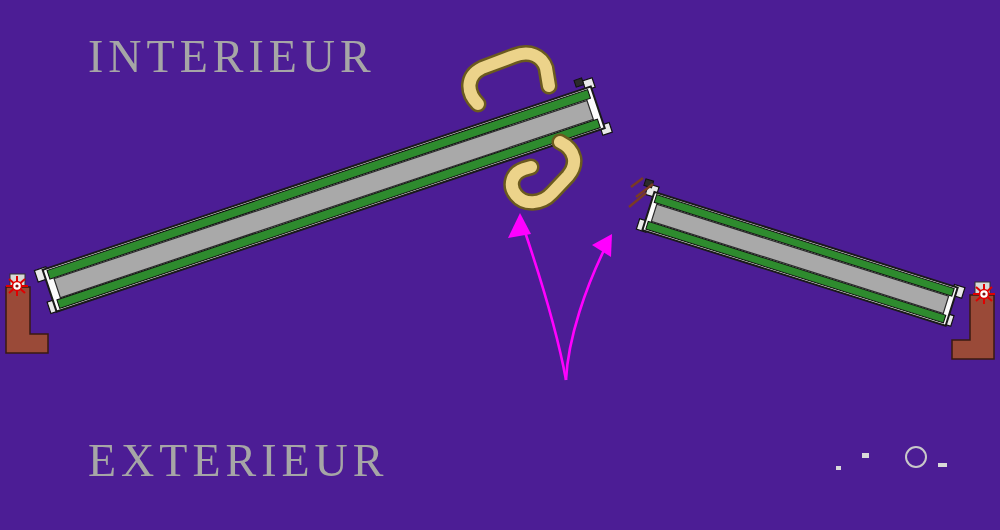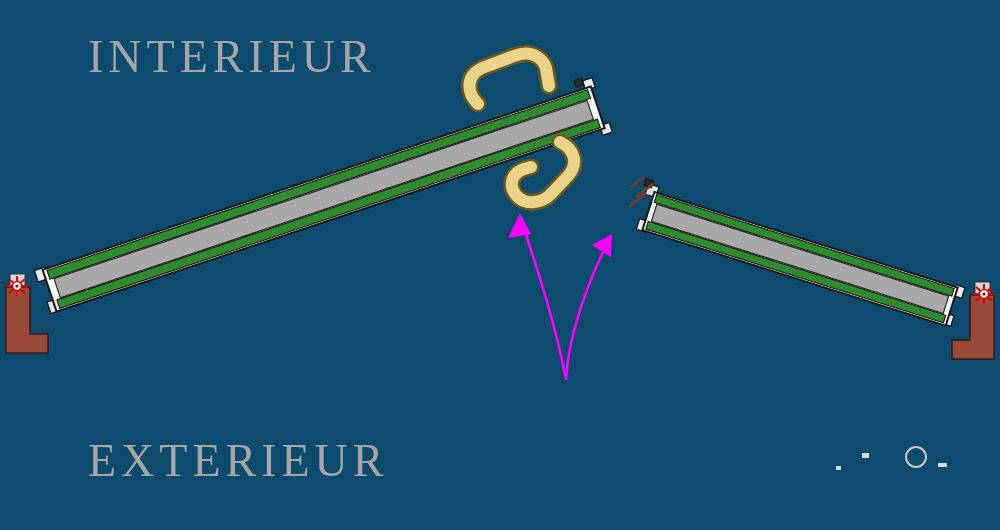--- a/index.html
+++ b/index.html
@@ -1,19 +1,19 @@
 <!DOCTYPE html>
 <html style="--label-gray: #a6a6a6; --leaf-gray: #a9a9a9; --leaf-green: #2e8b2e; --leaf-outline: #1a1a1a; --hinge-brown: #9a4a38; --pin-red: #e00000; --handle-yellow: #ecd38a; --handle-outline: #6b5a1e; --arrow-magenta: #ff00ff;"><head>
 <meta charset="utf-8">
 <style>
   html,body{margin:0;padding:0;background:#ffffff;}
   .stage{
     position:relative;
     width:1000px;height:530px;
-    background:#0c4a6e;
+    background:#4c1d95;
     overflow:hidden;
     font-family:"Liberation Serif", serif;
   }
   .zone-label{
     position:absolute;
     font-size:46px;
     letter-spacing:5px;
     font-weight:500;
     color:var(--label-gray,#a6a6a6);
     user-select:none;

